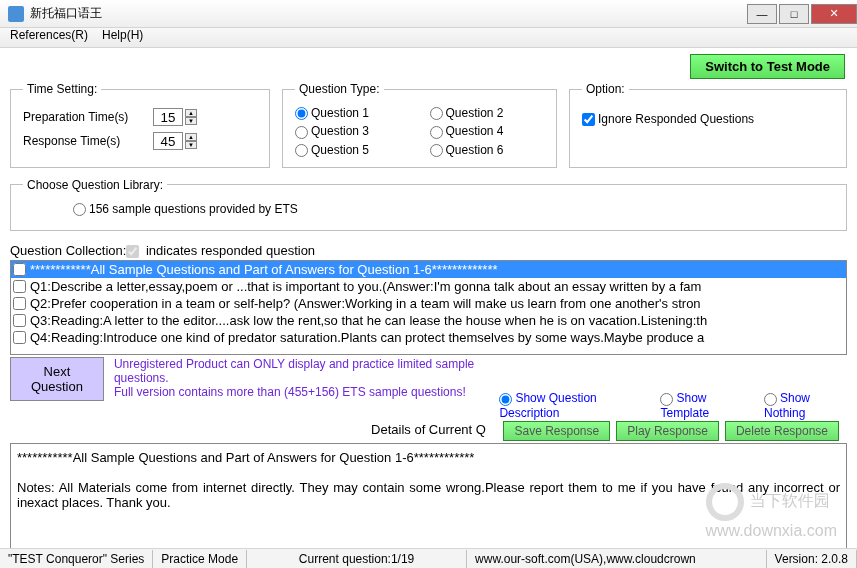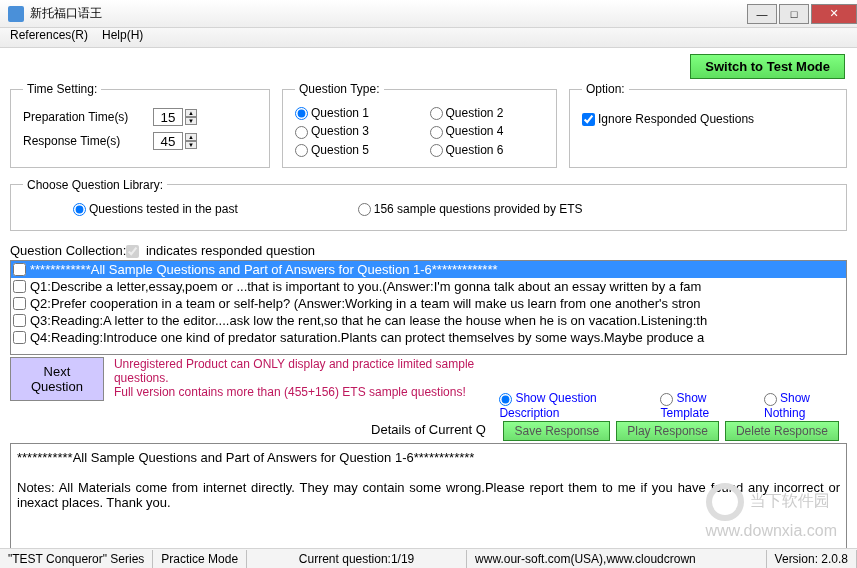--- a/index.html
+++ b/index.html
@@ -28,21 +28,21 @@
 .fs-option .inner { margin-top: 10px; }
 .fs-lib { margin-top: 10px; }
 .fs-lib .inner { display: flex; gap: 120px; padding: 4px 50px; }
 .qcoll-head { display: flex; justify-content: flex-start; margin-top: 12px; font-size: 13px; }
 .listbox { border: 1px solid #888; height: 95px; overflow: hidden; margin-top: 2px; }
 .listitem { display: flex; align-items: center; padding: 1px 2px; font-size: 13px; white-space: nowrap; overflow: hidden; }
 .listitem.selected { background: #338fff; color: #fff; }
 .listitem input[type=checkbox] { margin-right: 4px; }
 .below-list { display: flex; align-items: flex-start; margin-top: 2px; }
 .nextq { background: #d0c8ff; border: 1px solid #888; padding: 6px 8px; font-size: 13px; }
-.redtext { color: #be185d; font-size: 12px; line-height: 14px; margin-left: 10px; }
+.redtext { color: #6d28d9; font-size: 12px; line-height: 14px; margin-left: 10px; }
 .showopts { display: flex; gap: 14px; margin-left: auto; font-size: 12px; margin-top: 34px; }
 .showopts label { color: #00f; }
 .detail-head { text-align: center; font-size: 13px; margin-top: 2px; }
 .resp-btns { display: flex; gap: 6px; justify-content: flex-end; margin-top: -16px; margin-right: 8px; }
 .resp-btn { background: linear-gradient(#8fff8f, #6fe06f); border: 1px solid #2a8a2a; padding: 2px 10px; font-size: 12px; color: #555; }
 .detailbox { border: 1px solid #888; height: 130px; padding: 6px; font-size: 13px; margin-top: 2px; overflow: hidden; text-align: justify; }
 .statusbar { position: absolute; bottom: 0; left: 0; right: 0; height: 20px; border-top: 1px solid #d4d4d4; background: #f4f4f4; display: flex; align-items: center; font-size: 12px; }
 .statusbar span { border-right: 1px solid #c0c0c0; padding: 0 8px; height: 18px; display: flex; align-items: center; }
 .watermark { position: absolute; right: 20px; bottom: 28px; color: #ccc; font-size: 16px; pointer-events: none; }
 input[type=radio], input[type=checkbox] { margin-right: 3px; vertical-align: middle; }
@@ -109,21 +109,20 @@
       <legend>Option:</legend>
       <div class="inner">
         <label><input type="checkbox" checked="" style=""><span>Ignore Responded Questions</span></label>
       </div>
     </fieldset>
   </div>
 
   <fieldset class="fs-lib">
     <legend>Choose Question Library:</legend>
     <div class="inner">
-      <label><input type="radio" name="lib" checked="" style=""><span>Questions tested in the past</span></label>
       <label><input type="radio" name="lib" style=""><span>156 sample questions provided by ETS</span></label>
     </div>
   </fieldset>
 
   <div class="qcoll-head">
     <span>Question Collection:</span>
     <span><input type="checkbox" checked="" disabled="" style=""> <span>indicates responded question</span></span>
   </div>
 
   <div class="listbox">

